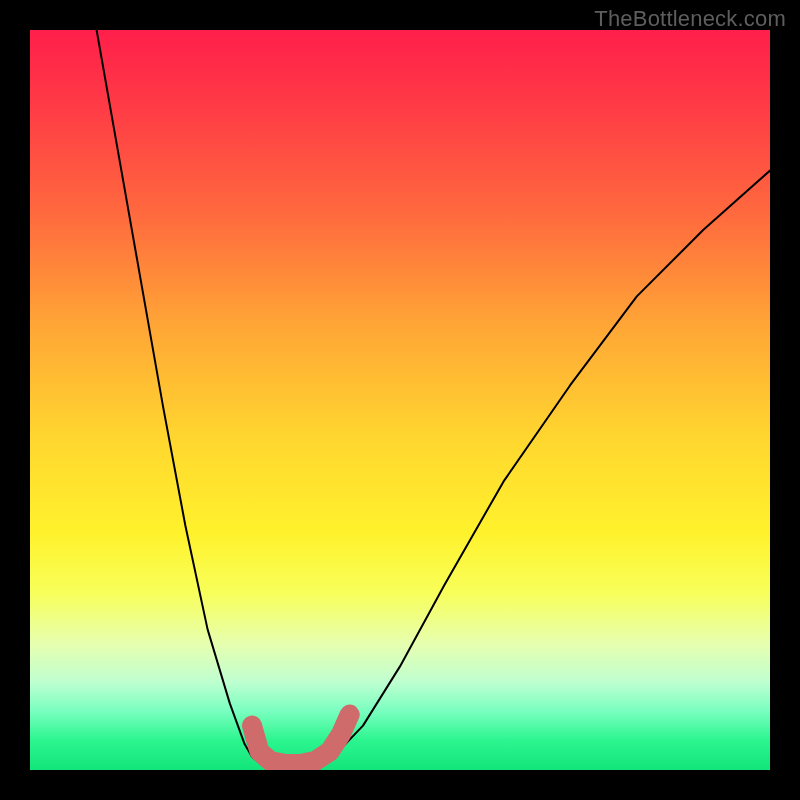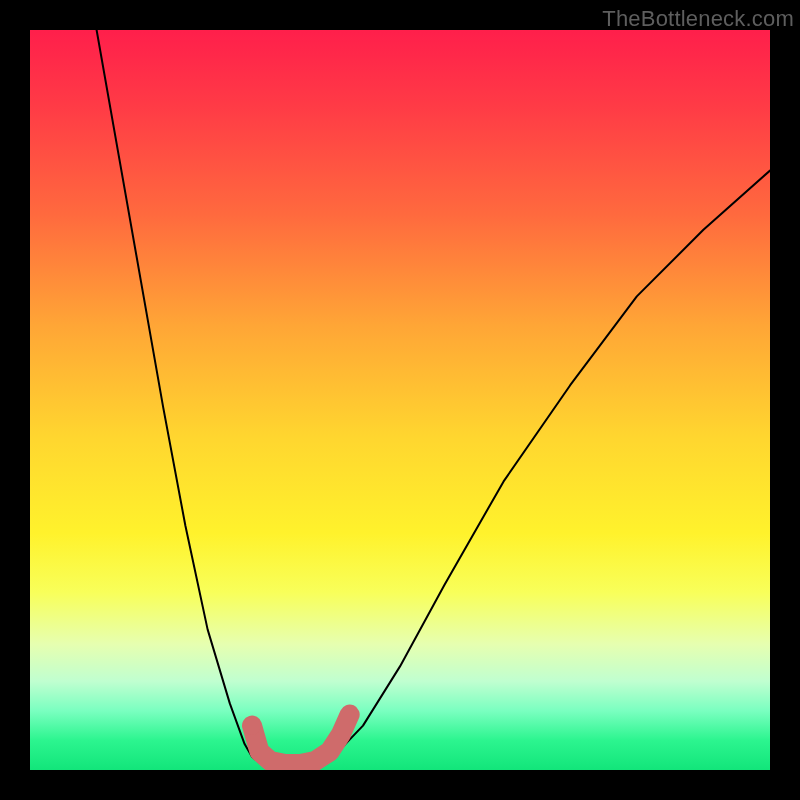--- a/index.html
+++ b/index.html
@@ -39,21 +39,21 @@
       #e6ffb0 83%,
       #c0ffd0 88%,
       #7affc0 92%,
       #2cf58f 96%,
       #12e57a 100%
     );
   }
   .watermark {
     position: absolute;
     top: 6px;
-    right: 6px;
+    right: 14px;
     color: #5e5e5e;
     font-size: 22px;
     letter-spacing: 0.2px;
     font-weight: 500;
     user-select: none;
     pointer-events: none;
   }
   svg {
     position: absolute;
     inset: 0;

